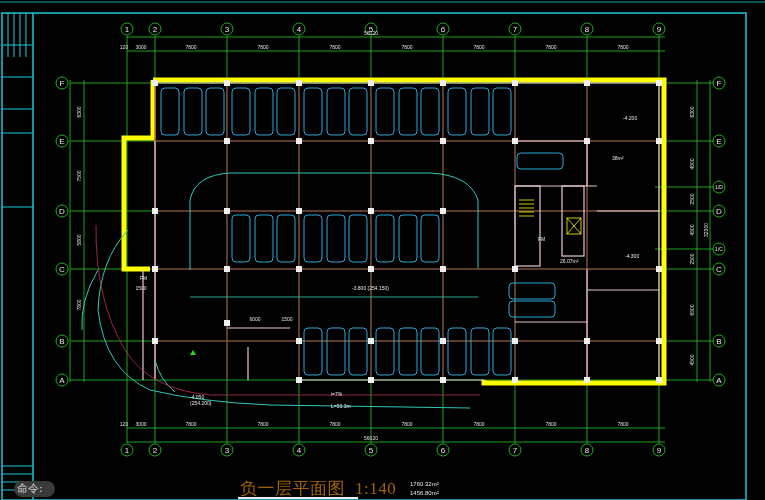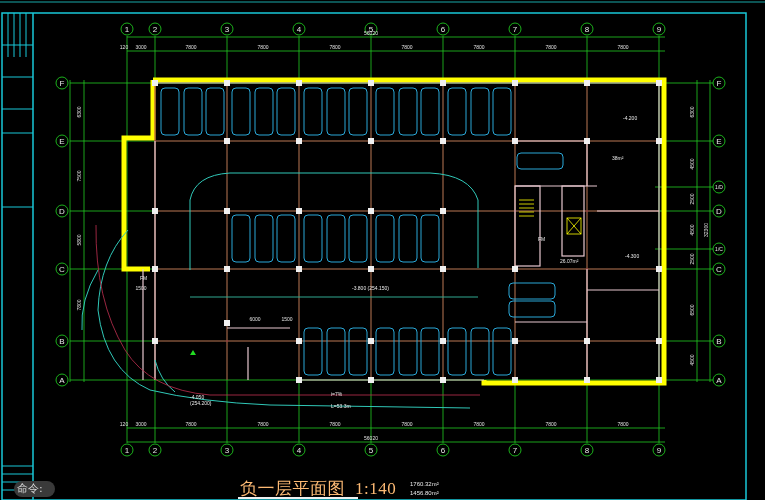--- a/index.html
+++ b/index.html
@@ -1,19 +1,19 @@
 <!DOCTYPE html>
 <html><head>
 <meta charset="utf-8">
 <style>
   html, body { margin:0; padding:0; background:#000; }
   body { width:765px; height:500px; overflow:hidden; position:relative; font-family:"Liberation Sans", sans-serif; }
   #canvas { position:absolute; left:0; top:0; width:765px; height:500px; }
   .cmd-prompt { position:absolute; left:14px; top:481px; width:38px; height:16px; background:#3a3a3a; color:#d8d8d8; font-size:11px; line-height:16px; padding-left:3px; font-family:"DejaVu Sans", sans-serif;border-radius:8px; }
-  .title { position:absolute; left:240px; top:477px; color:#fdba74; font-family:"DejaVu Serif", serif; font-size:17px; white-space:nowrap; letter-spacing:0.5px; }
+  .title { position:absolute; left:240px; top:477px; color:#a16207; font-family:"DejaVu Serif", serif; font-size:17px; white-space:nowrap; letter-spacing:0.5px; }
   .title .scale { margin-left:10px; font-family:"Liberation Serif", serif; font-size:17px; }
   .title-underline { position:absolute; left:238px; top:497px; width:120px; height:2px; background:#f0f0f0; }
   .area-text { position:absolute; color:#e8e8e8; font-size:6px; font-family:"Liberation Sans", sans-serif; }
   svg text { font-family:"Liberation Sans", sans-serif; }
 </style>
 </head>
 <body>
 
 <svg id="canvas" viewBox="0 0 765 500" xmlns="http://www.w3.org/2000/svg">
 

